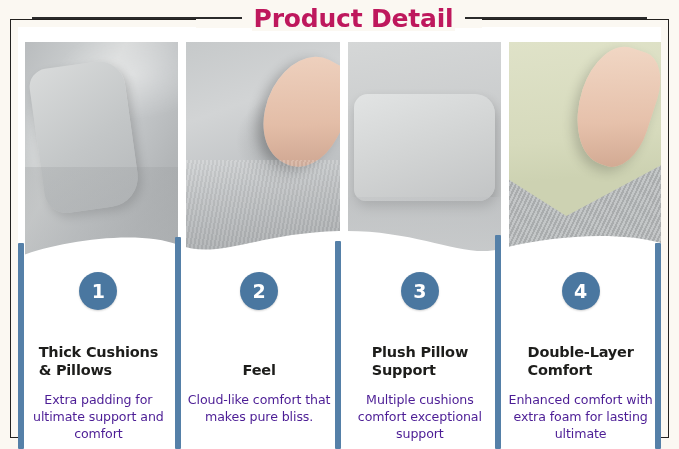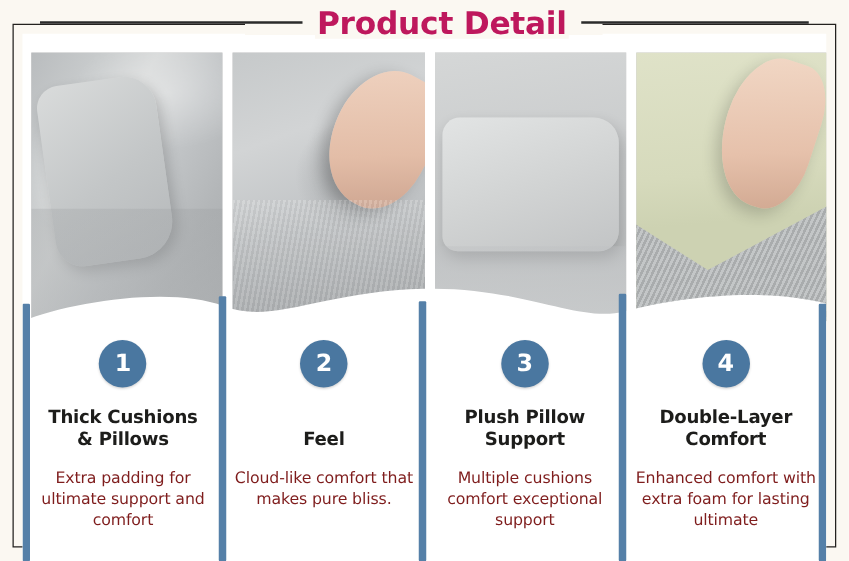--- a/index.html
+++ b/index.html
@@ -168,29 +168,29 @@
     width:38px;height:38px;border-radius:50%;
     background:#4A77A0;
     color:#ffffff;
     display:flex;align-items:center;justify-content:center;
     font-size:19px;font-weight:bold;
     font-family:"DejaVu Sans", sans-serif;
     margin-top:2px;
     box-shadow:0 1px 2px rgba(0,0,0,.18);
   }
   .f-title{
-    margin-top:16px;
+    margin-top:34px;
     font-size:14.5px;font-weight:bold;color:#1d1d1b;
-    text-align:center;line-height:1.22;
+    text-align:left;line-height:1.22;
     font-family:"DejaVu Sans", sans-serif;
     letter-spacing:-0.2px;
   }
   .f-desc{
     margin-top:13px;
-    font-size:12.6px;color:#7f1d1d;
+    font-size:12.6px;color:#4c1d95;
     text-align:center;line-height:1.34;
     font-family:"DejaVu Sans", sans-serif;
     letter-spacing:-0.1px;
   }
 </style>
 </head>
 <body>
 
 <div class="title-row">
   <div class="title-rule left"></div>

